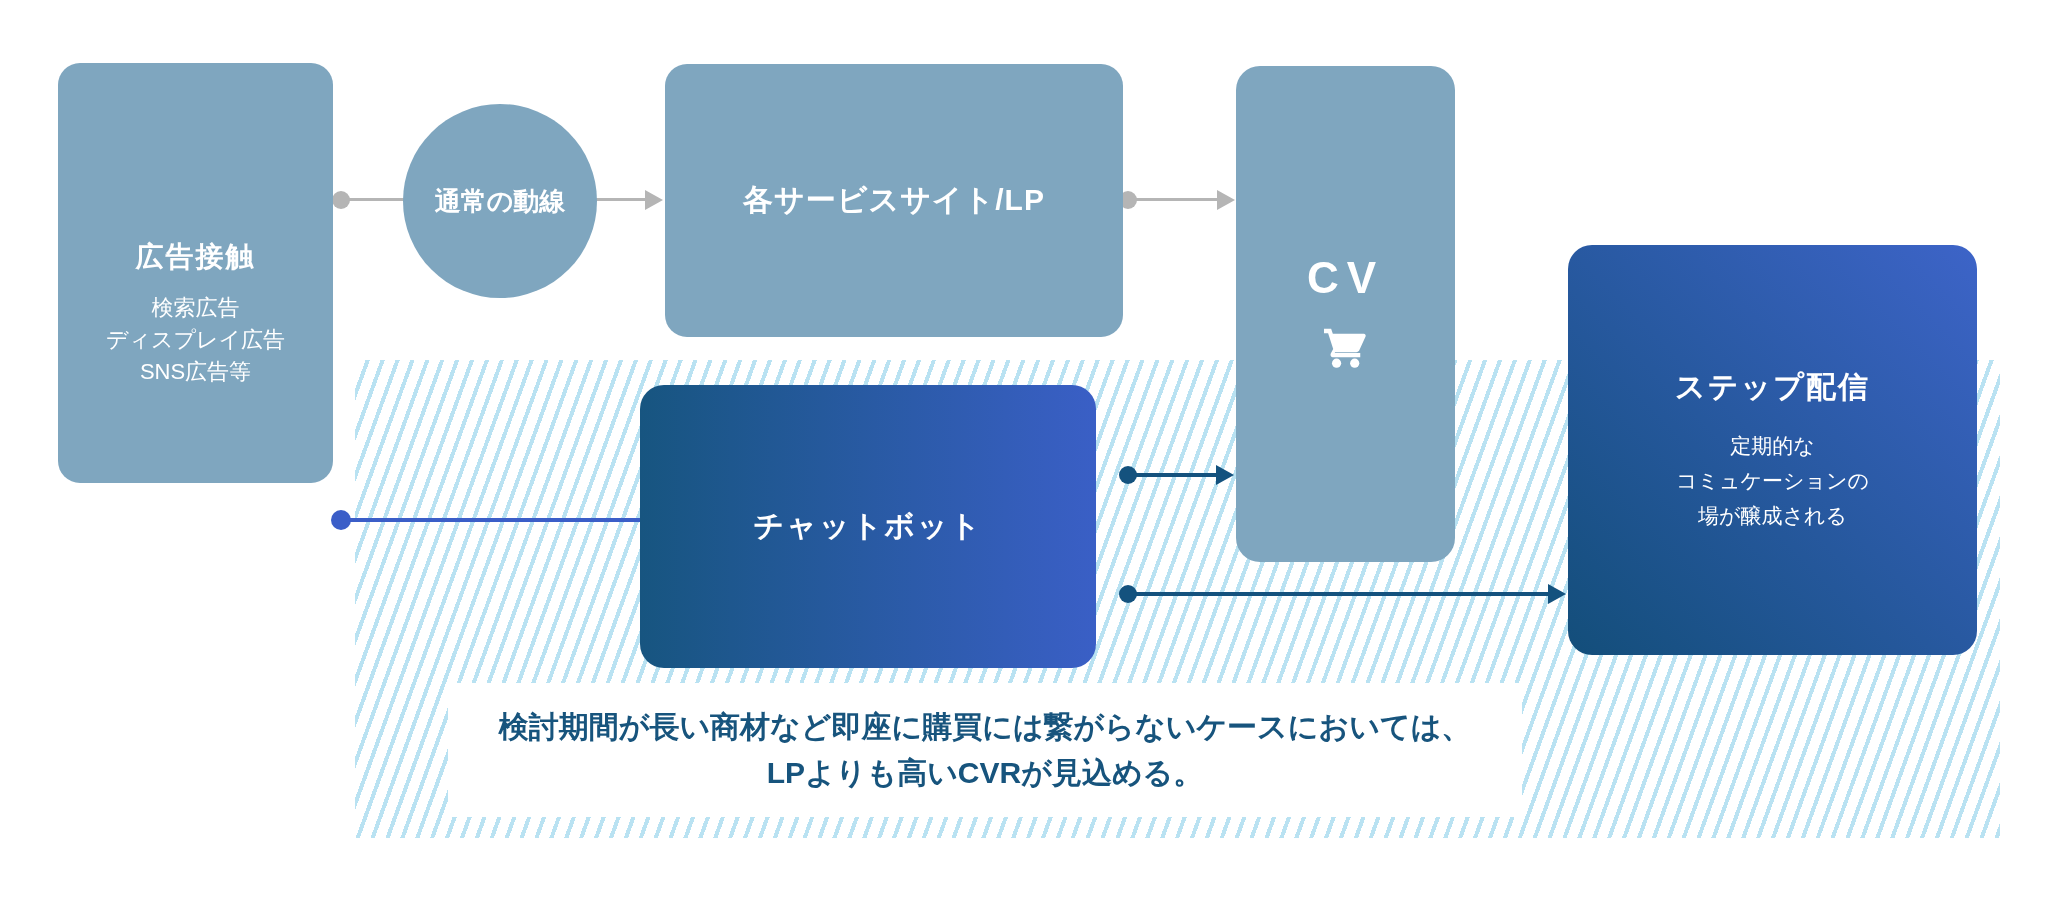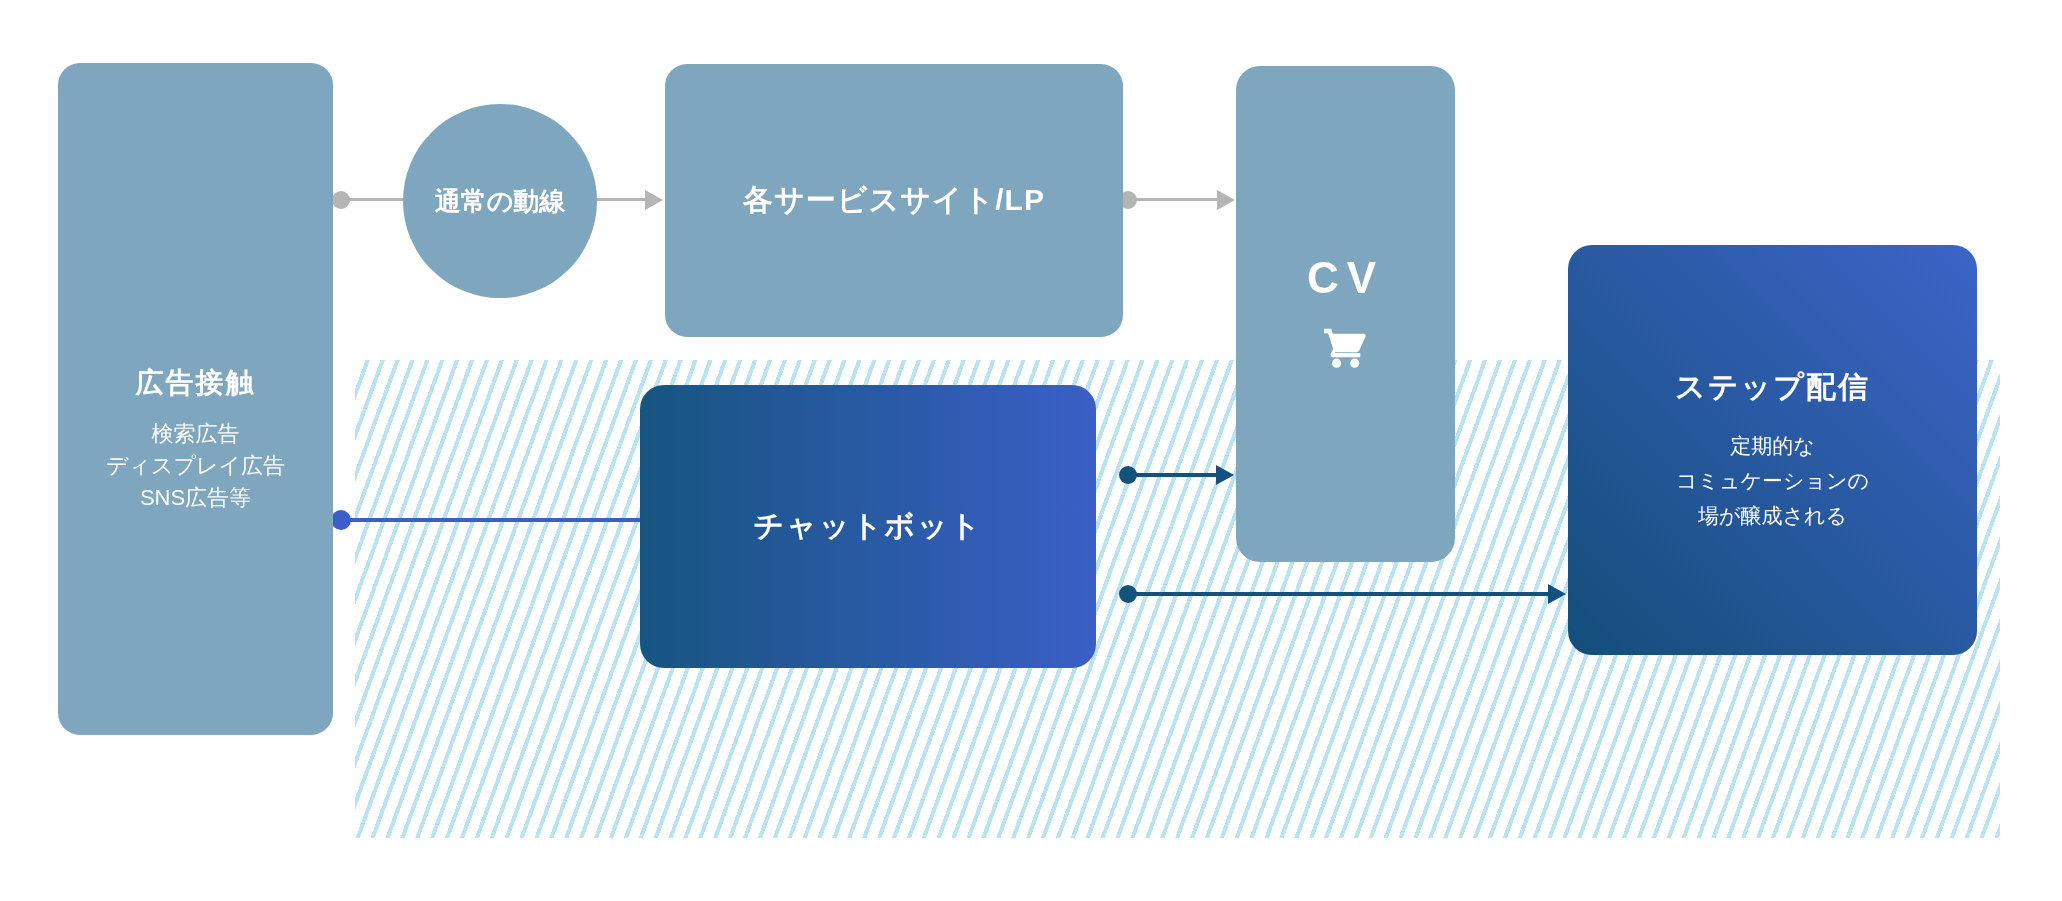--- a/index.html
+++ b/index.html
@@ -9,21 +9,21 @@
   }
   
   .hatch{
     position:absolute;left:355px;top:360px;width:1645px;height:478px;
     background:repeating-linear-gradient(110deg,#ffffff 0px,#ffffff 10px,#b9e2f2 10px,#b9e2f2 14px);
   }
   
   .node{position:absolute;display:flex;flex-direction:column;align-items:center;justify-content:center;
         color:#ffffff;text-align:center;}
   .steel{background:#7fa6bf;}
-  .box-ad{left:58px;top:63px;width:275px;height:672px;border-radius:22px;padding-top:80px;box-sizing:border-box;}
+  .box-ad{left:58px;top:63px;width:275px;height:420px;border-radius:22px;padding-top:80px;box-sizing:border-box;}
   .box-ad .title{font-size:28px;font-weight:bold;letter-spacing:2px;}
   .box-ad .sub{margin-top:16px;font-size:22px;line-height:32px;}
   .circle{width:194px;height:194px;border-radius:50%;display:flex;flex-direction:row;
           align-items:center;justify-content:center;position:absolute;color:#fff;
           font-weight:bold;font-size:26px;line-height:42px;text-align:center;}
   .circle-normal{left:403px;top:104px;background:#7fa6bf;}
   .circle-new{left:403px;top:419px;background:linear-gradient(165deg,#3b61c4 0%,#203f99 100%);}
   .box-service{left:665px;top:64px;width:458px;height:273px;border-radius:22px;}
   .box-service .label{font-size:30px;font-weight:bold;letter-spacing:1px;}
   .box-cv{left:1236px;top:66px;width:219px;height:496px;border-radius:24px;}
@@ -125,14 +125,18 @@
 
   <div class="node box-step">
     <div class="title">ステップ配信</div>
     <div class="sub">
       <div>定期的な</div>
       <div>コミュケーションの</div>
       <div>場が醸成される</div>
     </div>
   </div>
 
+  <div class="note">
+    <div>検討期間が長い商材など即座に購買には繋がらないケースにおいては、</div>
+    <div>LPよりも高いCVRが見込める。</div>
+  </div>
 
 </div>
 
 </body></html>

